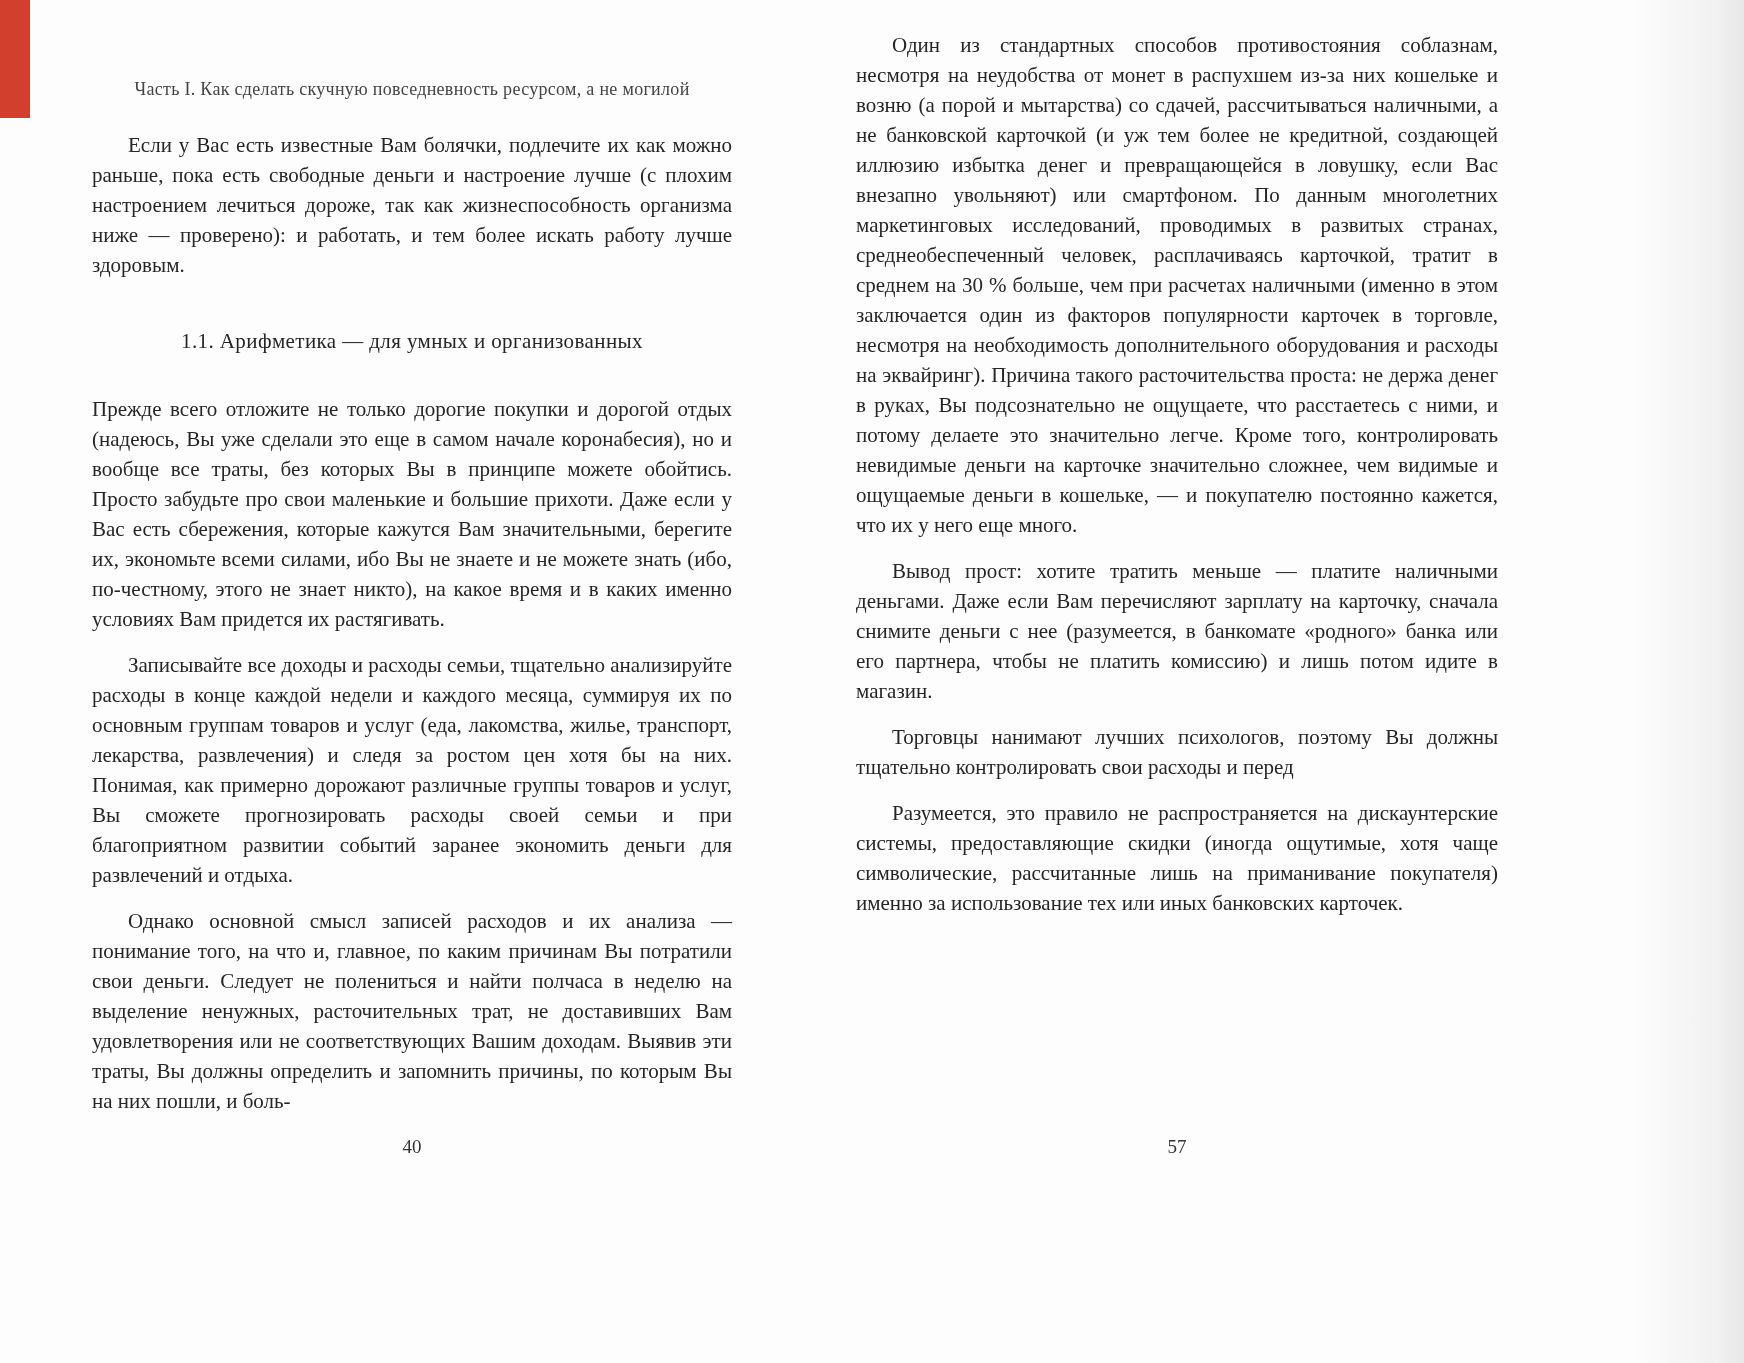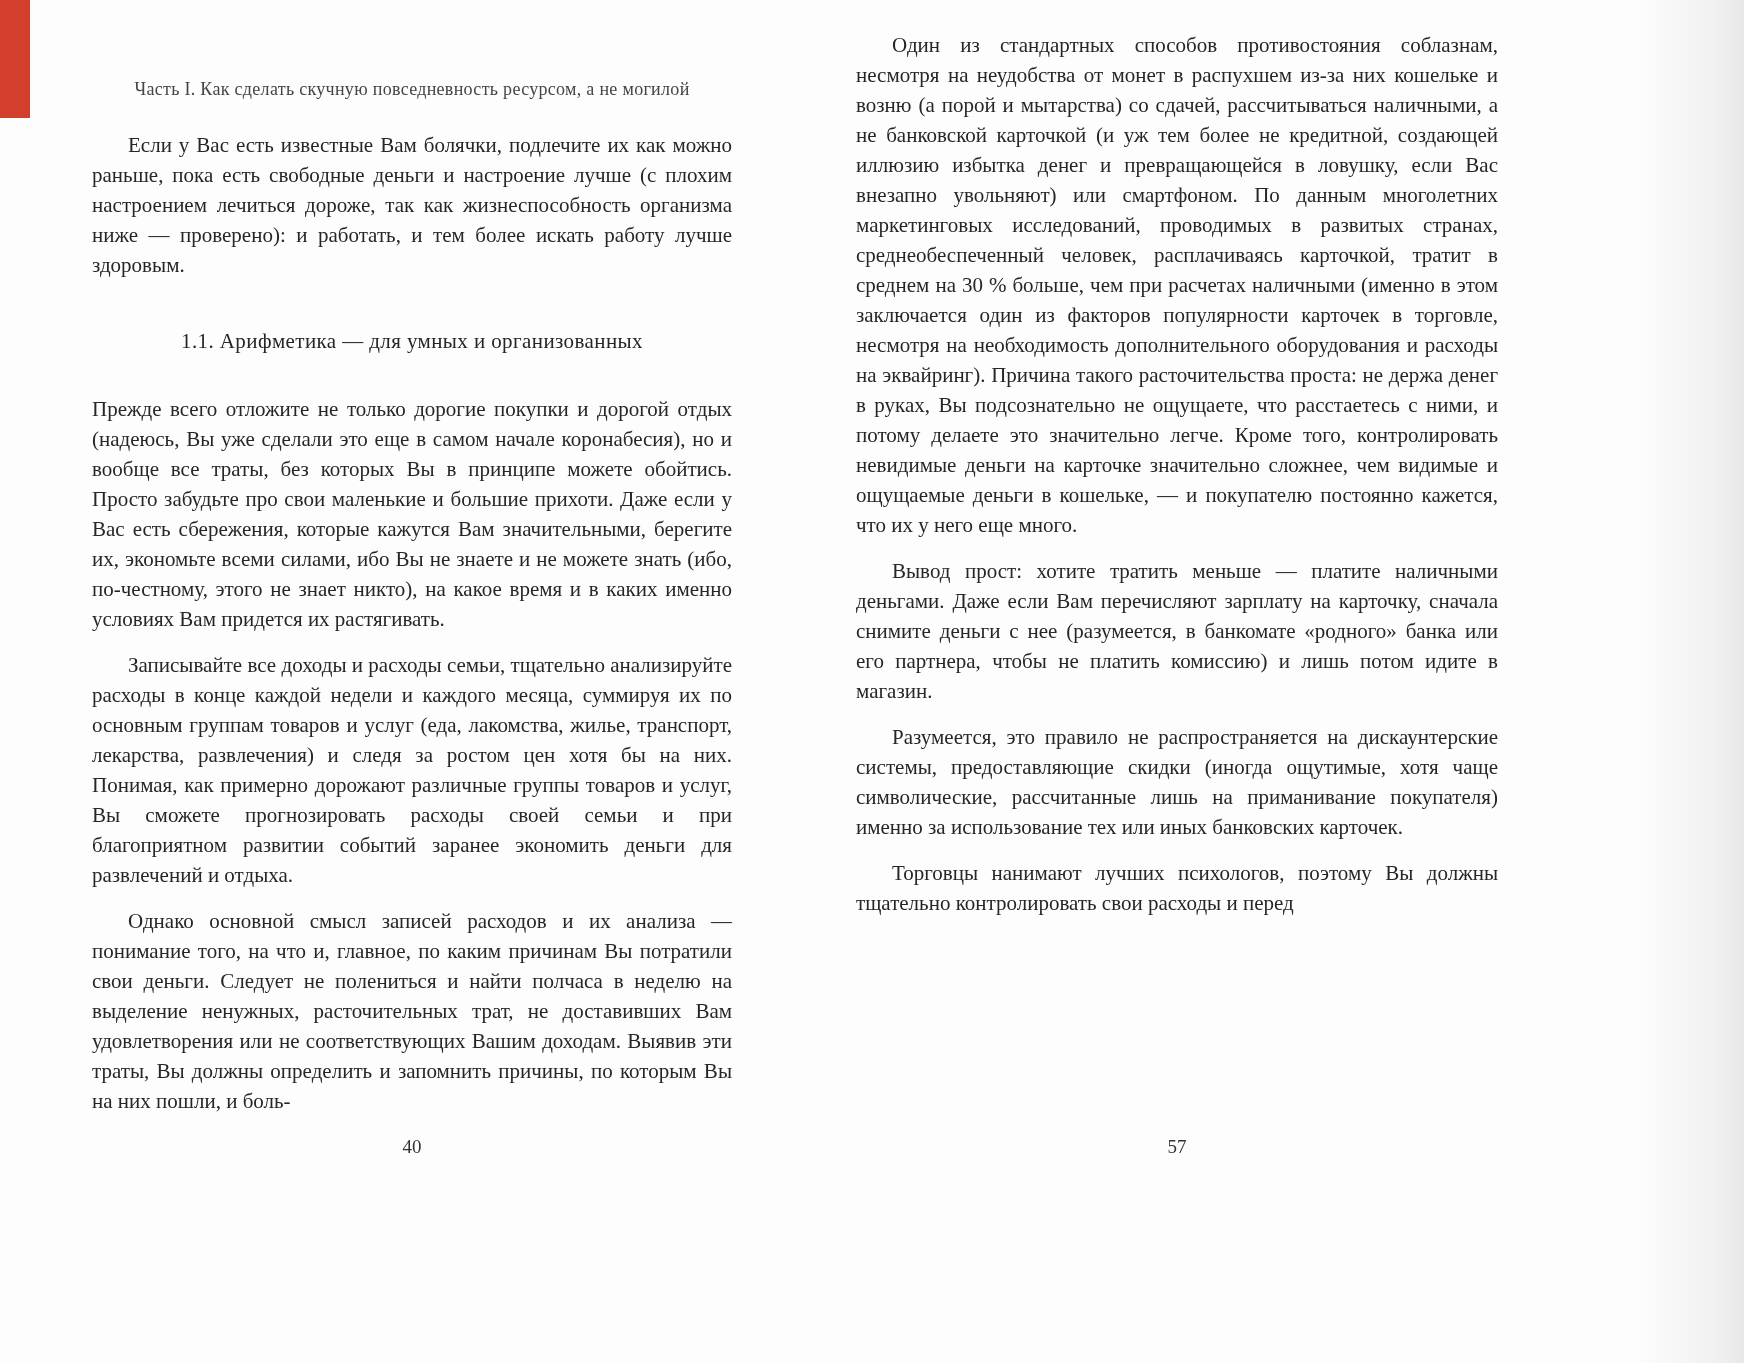--- a/index.html
+++ b/index.html
@@ -69,21 +69,21 @@
         <p class="indent">Записывайте все доходы и расходы семьи, тщательно анализируйте расходы в конце каждой недели и каждого месяца, суммируя их по основным группам товаров и услуг (еда, лакомства, жилье, транспорт, лекарства, развлечения) и следя за ростом цен хотя бы на них. Понимая, как примерно дорожают различные группы товаров и услуг, Вы сможете прогнозировать расходы своей семьи и при благоприятном развитии событий заранее экономить деньги для развлечений и отдыха.</p>
         <p class="indent">Однако основной смысл записей расходов и их анализа — понимание того, на что и, главное, по каким причинам Вы потратили свои деньги. Следует не полениться и найти полчаса в неделю на выделение ненужных, расточительных трат, не доставивших Вам удовлетворения или не соответствующих Вашим доходам. Выявив эти траты, Вы должны определить и запомнить причины, по которым Вы на них пошли, и боль-</p>
       </div>
     <footer class="page-number">40</footer>
   </section>
 
   <section class="page page--right">
     <div class="body-text">
         <p class="indent">Один из стандартных способов противостояния соблазнам, несмотря на неудобства от монет в распухшем из-за них кошельке и возню (а порой и мытарства) со сдачей, рассчитываться наличными, а не банковской карточкой (и уж тем более не кредитной, создающей иллюзию избытка денег и превращающейся в ловушку, если Вас внезапно увольняют) или смартфоном. По данным многолетних маркетинговых исследований, проводимых в развитых странах, среднеобеспеченный человек, расплачиваясь карточкой, тратит в среднем на 30 % больше, чем при расчетах наличными (именно в этом заключается один из факторов популярности карточек в торговле, несмотря на необходимость дополнительного оборудования и расходы на эквайринг). Причина такого расточительства проста: не держа денег в руках, Вы подсознательно не ощущаете, что расстаетесь с ними, и потому делаете это значительно легче. Кроме того, контролировать невидимые деньги на карточке значительно сложнее, чем видимые и ощущаемые деньги в кошельке, — и покупателю постоянно кажется, что их у него еще много.</p>
         <p class="indent">Вывод прост: хотите тратить меньше — платите наличными деньгами. Даже если Вам перечисляют зарплату на карточку, сначала снимите деньги с нее (разумеется, в банкомате «родного» банка или его партнера, чтобы не платить комиссию) и лишь потом идите в магазин.</p>
+        <p class="indent">Торговцы нанимают лучших психологов, поэтому Вы должны тщательно контролировать свои расходы и перед</p>
         <p class="indent">Разумеется, это правило не распространяется на дискаунтерские системы, предоставляющие скидки (иногда ощутимые, хотя чаще символические, рассчитанные лишь на приманивание покупателя) именно за использование тех или иных банковских карточек.</p>
-        <p class="indent">Торговцы нанимают лучших психологов, поэтому Вы должны тщательно контролировать свои расходы и перед</p>
       </div>
     <footer class="page-number">57</footer>
   </section>
 
   <div class="edge-shade"></div>
 
 </div>
 
 </body></html>

